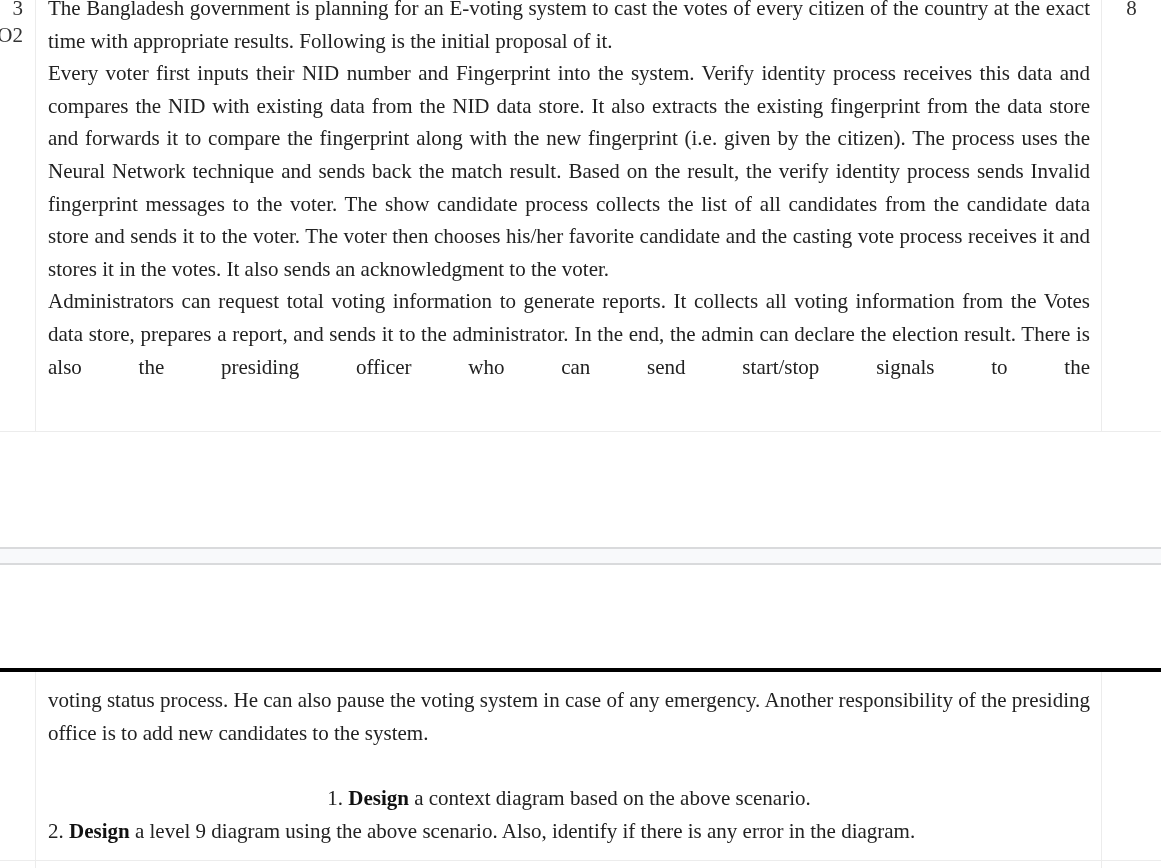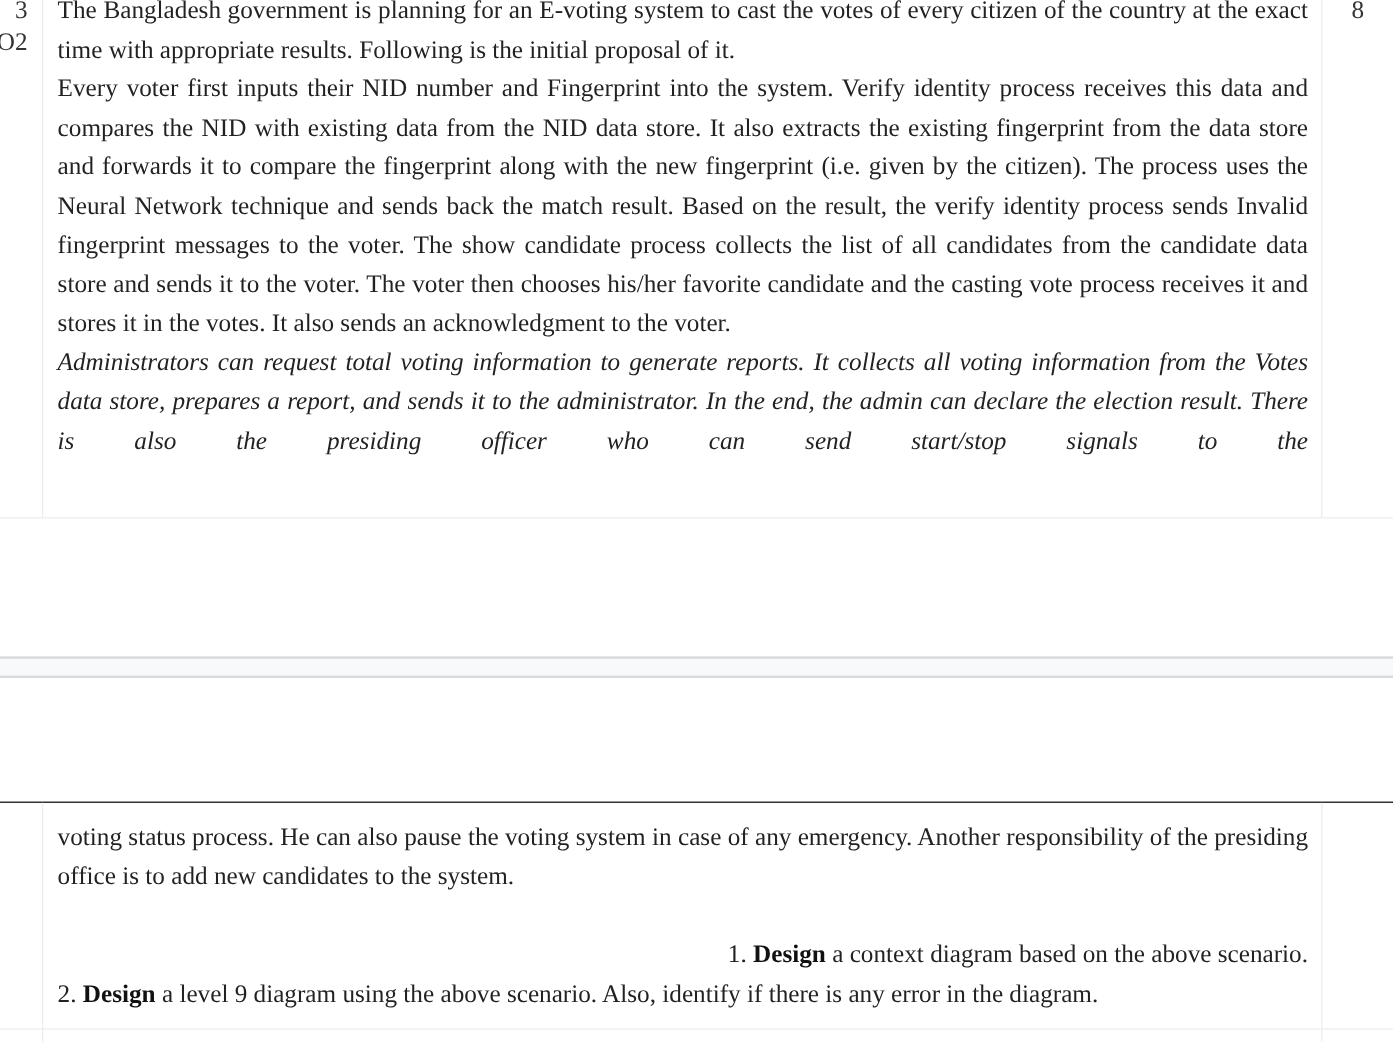--- a/index.html
+++ b/index.html
@@ -68,56 +68,56 @@
       border-top: 2px solid #d9dadc;
       border-bottom: 2px solid #d9dadc;
     }
     .row1 {
       top: -8px;
       height: 439px;
     }
     .row2 {
       top: 668px;
       height: 188px;
-      border-top: 1px solid #000000;
+      border-top: 4px solid #000000;
     }
     .row3 {
       top: 857px;
       height: 20px;
       border-bottom: none;
     }
     .row2 .col-body { padding-top: 12px; }
     b { font-weight: bold; color: #111; }
   </style>
 </head>
 <body>
 
 <div class="row row1">
   <div class="col-num">
     <span style="top:0px;">3</span>
     <span style="top:27px;">O2</span>
   </div>
   <div class="col-body">
     <p>The Bangladesh government is planning for an E-voting system to cast the votes of every citizen of the country at the exact time with appropriate results. Following is the initial proposal of it.</p>
     <p>Every voter first inputs their NID number and Fingerprint into the system. Verify identity process receives this data and compares the NID with existing data from the NID data store. It also extracts the existing fingerprint from the data store and forwards it to compare the fingerprint along with the new fingerprint (i.e. given by the citizen). The process uses the Neural Network technique and sends back the match result. Based on the result, the verify identity process sends Invalid fingerprint messages to the voter. The show candidate process collects the list of all candidates from the candidate data store and sends it to the voter. The voter then chooses his/her favorite candidate and the casting vote process receives it and stores it in the votes. It also sends an acknowledgment to the voter.</p>
-    <p style="text-align-last: justify; font-style: italic;">Administrators can request total voting information to generate reports. It collects all voting information from the Votes data store, prepares a report, and sends it to the administrator. In the end, the admin can declare the election result. There is also the presiding officer who can send start/stop signals to the</p>
+    <p style="text-align-last: justify;">Administrators can request total voting information to generate reports. It collects all voting information from the Votes data store, prepares a report, and sends it to the administrator. In the end, the admin can declare the election result. There is also the presiding officer who can send start/stop signals to the</p>
   </div>
   <div class="col-marks">
     <span>8</span>
   </div>
 </div>
 
 <div class="page-break"></div>
 
 <div class="row row2">
   <div class="col-num"></div>
   <div class="col-body">
     <p>voting status process. He can also pause the voting system in case of any emergency. Another responsibility of the presiding office is to add new candidates to the system.</p>
     <div class="blank-line"></div>
-    <p style="text-align:right;">
+    <p style="text-align:center;">
       <span>1.</span>
       <b>Design</b><span> a context diagram based on the above scenario.</span>
     </p>
     <p style="text-align:left;">
       <span>2.</span>
       <b>Design</b><span> a level 9 diagram using the above scenario. Also, identify if there is any error in the diagram.</span>
     </p>
   </div>
   <div class="col-marks"></div>
 </div>

